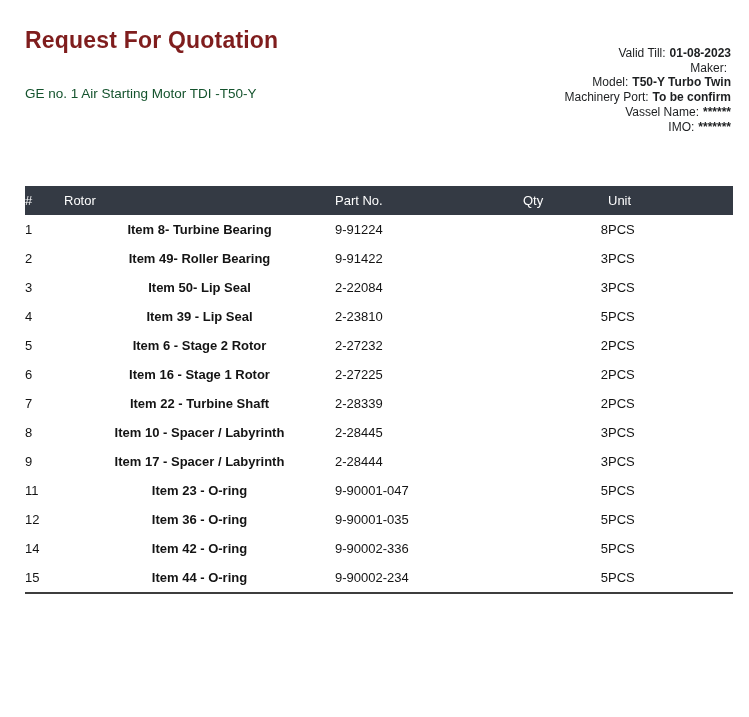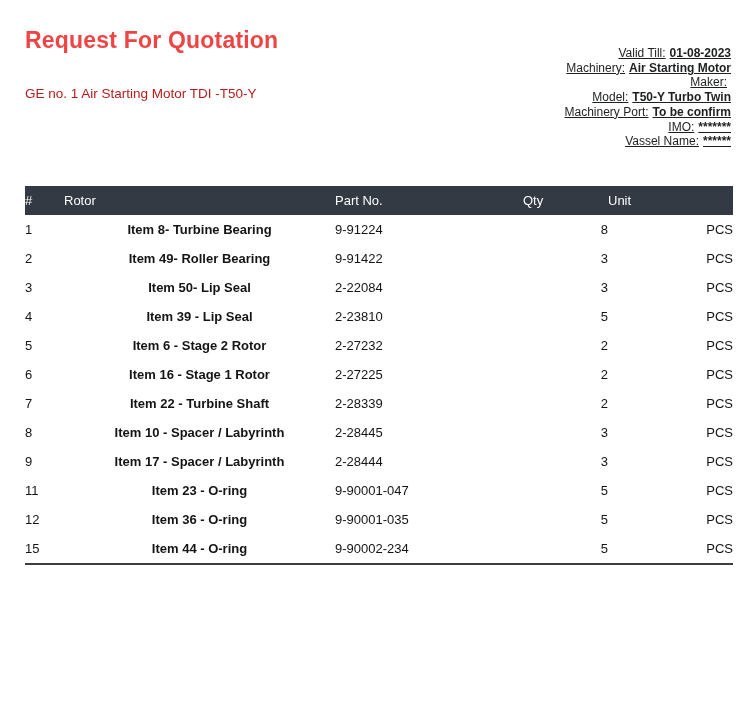--- a/index.html
+++ b/index.html
@@ -15,40 +15,39 @@
     height: 717px;
     background: #ffffff;
     overflow: hidden;
   }
   .doc-title {
     position: absolute;
     left: 25px;
     top: 27px;
     font-size: 23px;
     font-weight: bold;
-    color: #ef4444;
+    color: #7f1d1d;
     letter-spacing: 0.2px;
     margin: 0;
   }
   .doc-subtitle {
     position: absolute;
     left: 25px;
     top: 86px;
     font-size: 13.5px;
-    color: #b91c1c;
+    color: #14532d;
   }
   .meta-block {
     position: absolute;
     top: 46px;
     right: 18px;
     text-align: right;
     font-size: 12px;
     line-height: 14.7px;
     color: #1d1f21;
-    text-decoration: underline;
   }
   .meta-line { white-space: nowrap; }
   .meta-label { font-weight: normal; }
   .meta-value { font-weight: bold; margin-left: 4px; }
   .table-wrap {
     position: absolute;
     left: 25px;
     top: 186px;
     width: 708px;
   }
@@ -75,39 +74,38 @@
     color: #141414;
   }
   .col-no    { width: 39px;  }
   .col-item  { width: 271px; }
   .col-part  { width: 188px; }
   .col-qty   { width: 85px;  }
   .col-unit  { width: 125px; }
   th.c-no, td.c-no { padding-left: 8px; }
   td.c-item { font-weight: bold; padding-right: 10px; text-align: center; }
   th.c-qty, td.c-qty { text-align: right; margin-left: 24px; }
-  th.c-unit, td.c-unit { text-align: right; padding-right: 15px; }
+  th.c-unit, td.c-unit { text-align: left; padding-right: 15px; }
 </style>
 </head>
 <body>
 
 <div class="page">
 
   <h1 class="doc-title">Request For Quotation</h1>
 
   <div class="doc-subtitle">GE no. 1 Air Starting Motor TDI -T50-Y</div>
 
   <div class="meta-block" id="meta-block">
       <div class="meta-line"><span class="meta-label">Valid Till:</span><span class="meta-value">01-08-2023</span></div>
-      <div class="meta-line"><span class="meta-label">Machinery:</span><span class="meta-value">Air Starting Motor</span></div>
       <div class="meta-line"><span class="meta-label">Maker:</span><span class="meta-value"></span></div>
       <div class="meta-line"><span class="meta-label">Model:</span><span class="meta-value">T50-Y Turbo Twin</span></div>
       <div class="meta-line"><span class="meta-label">Machinery Port:</span><span class="meta-value">To be confirm</span></div>
+      <div class="meta-line"><span class="meta-label">Vassel Name:</span><span class="meta-value">******</span></div>
       <div class="meta-line"><span class="meta-label">IMO:</span><span class="meta-value">*******</span></div>
-      <div class="meta-line"><span class="meta-label">Vassel Name:</span><span class="meta-value">******</span></div>
     </div>
 
   <div class="table-wrap">
     <table class="items">
       <colgroup>
         <col class="col-no">
           <col class="col-item">
           <col class="col-part">
           <col class="col-qty">
           <col class="col-unit">
@@ -193,20 +191,27 @@
             <td class="c-unit">PCS</td>
           </tr>
           <tr>
             <td class="c-no">12</td>
             <td class="c-item">Item 36 - O-ring</td>
             <td class="c-part">9-90001-035</td>
             <td class="c-qty">5</td>
             <td class="c-unit">PCS</td>
           </tr>
           <tr>
+            <td class="c-no">14</td>
+            <td class="c-item">Item 42 - O-ring</td>
+            <td class="c-part">9-90002-336</td>
+            <td class="c-qty">5</td>
+            <td class="c-unit">PCS</td>
+          </tr>
+          <tr>
             <td class="c-no">15</td>
             <td class="c-item">Item 44 - O-ring</td>
             <td class="c-part">9-90002-234</td>
             <td class="c-qty">5</td>
             <td class="c-unit">PCS</td>
           </tr>
         </tbody>
     </table>
   </div>
 

